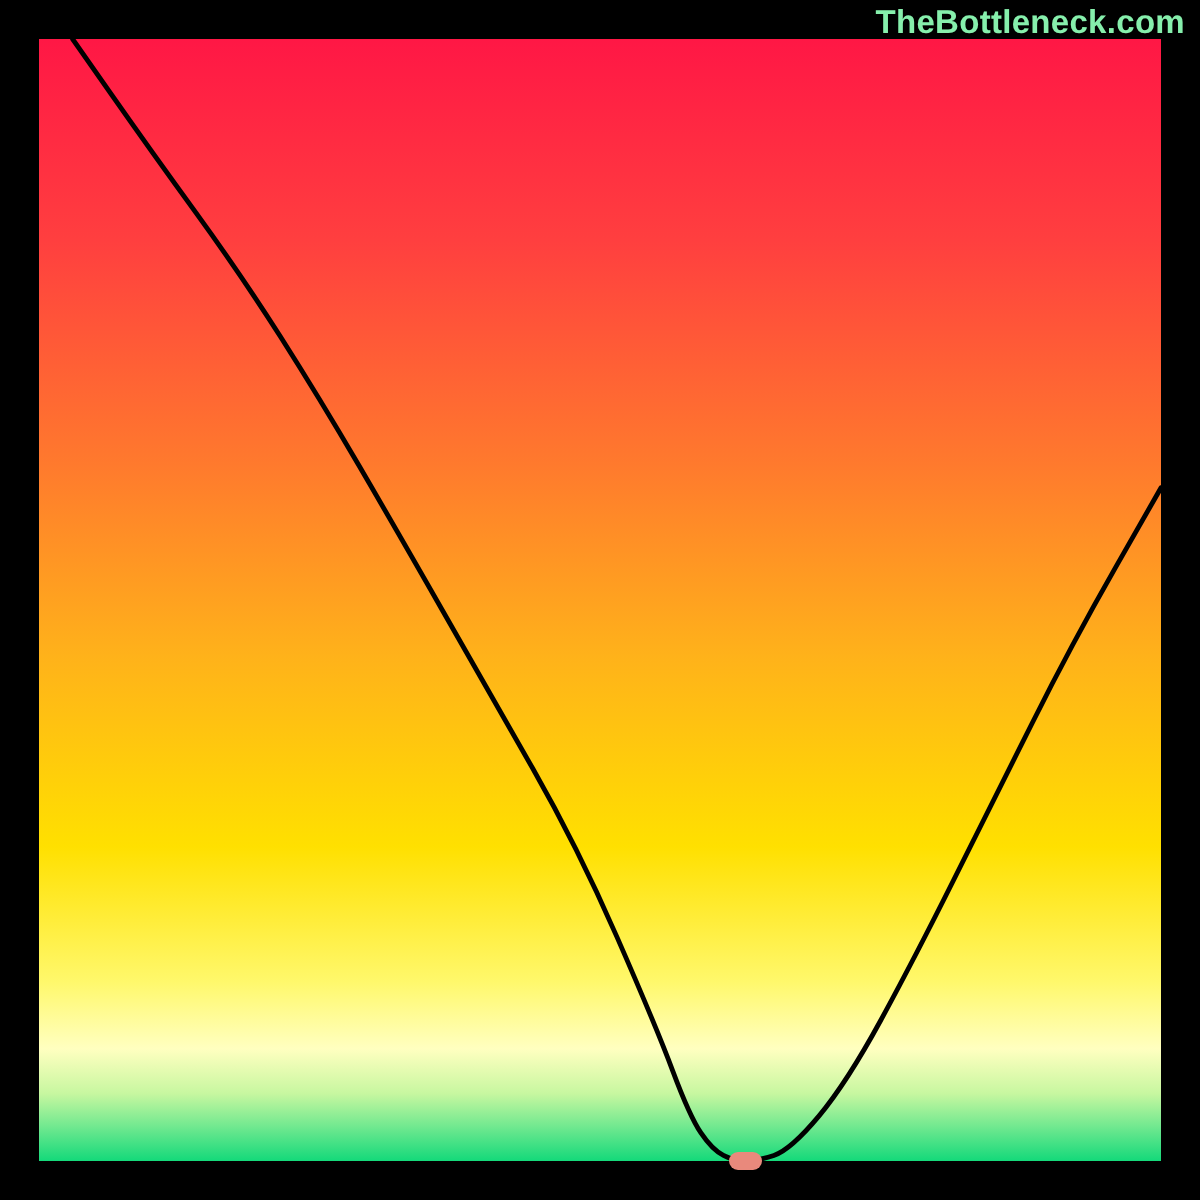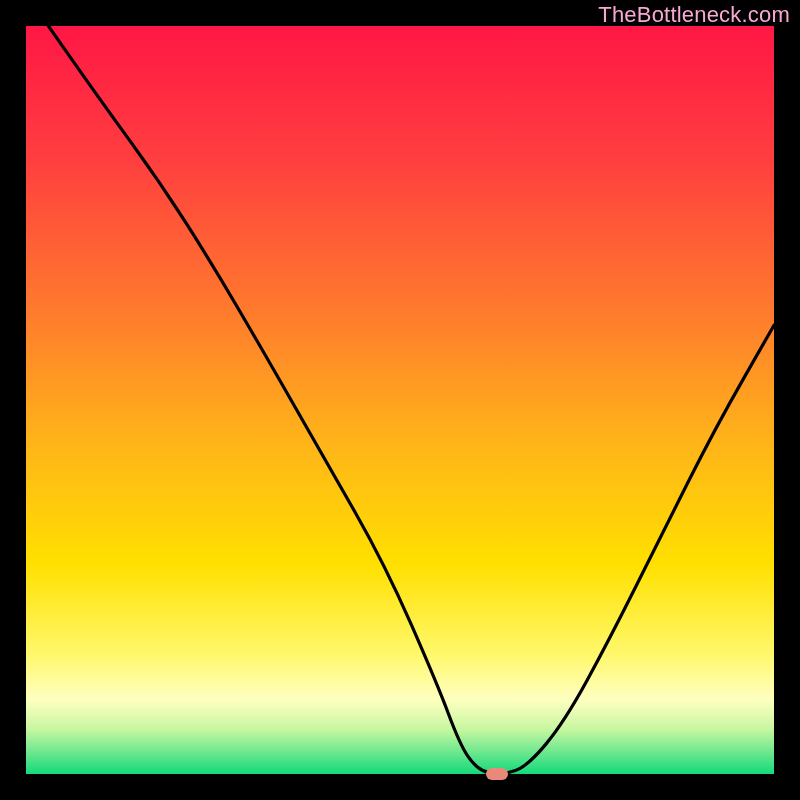--- a/index.html
+++ b/index.html
@@ -8,23 +8,23 @@
     width: 800px;
     height: 800px;
     background: #000;
     font-family: Arial, Helvetica, sans-serif;
     overflow: hidden;
   }
   .attrib {
     position: absolute;
     top: 2px;
     right: 10px;
-    color: #f9a8d4;
+    color: #86efac;
     font-size: 22px;
-    font-weight: 400;
+    font-weight: 700;
     letter-spacing: 0.2px;
   }
   .plot {
     position: absolute;
     left: 26px;
     top: 26px;
     width: 748px;
     height: 748px;
   }
   .marker {

